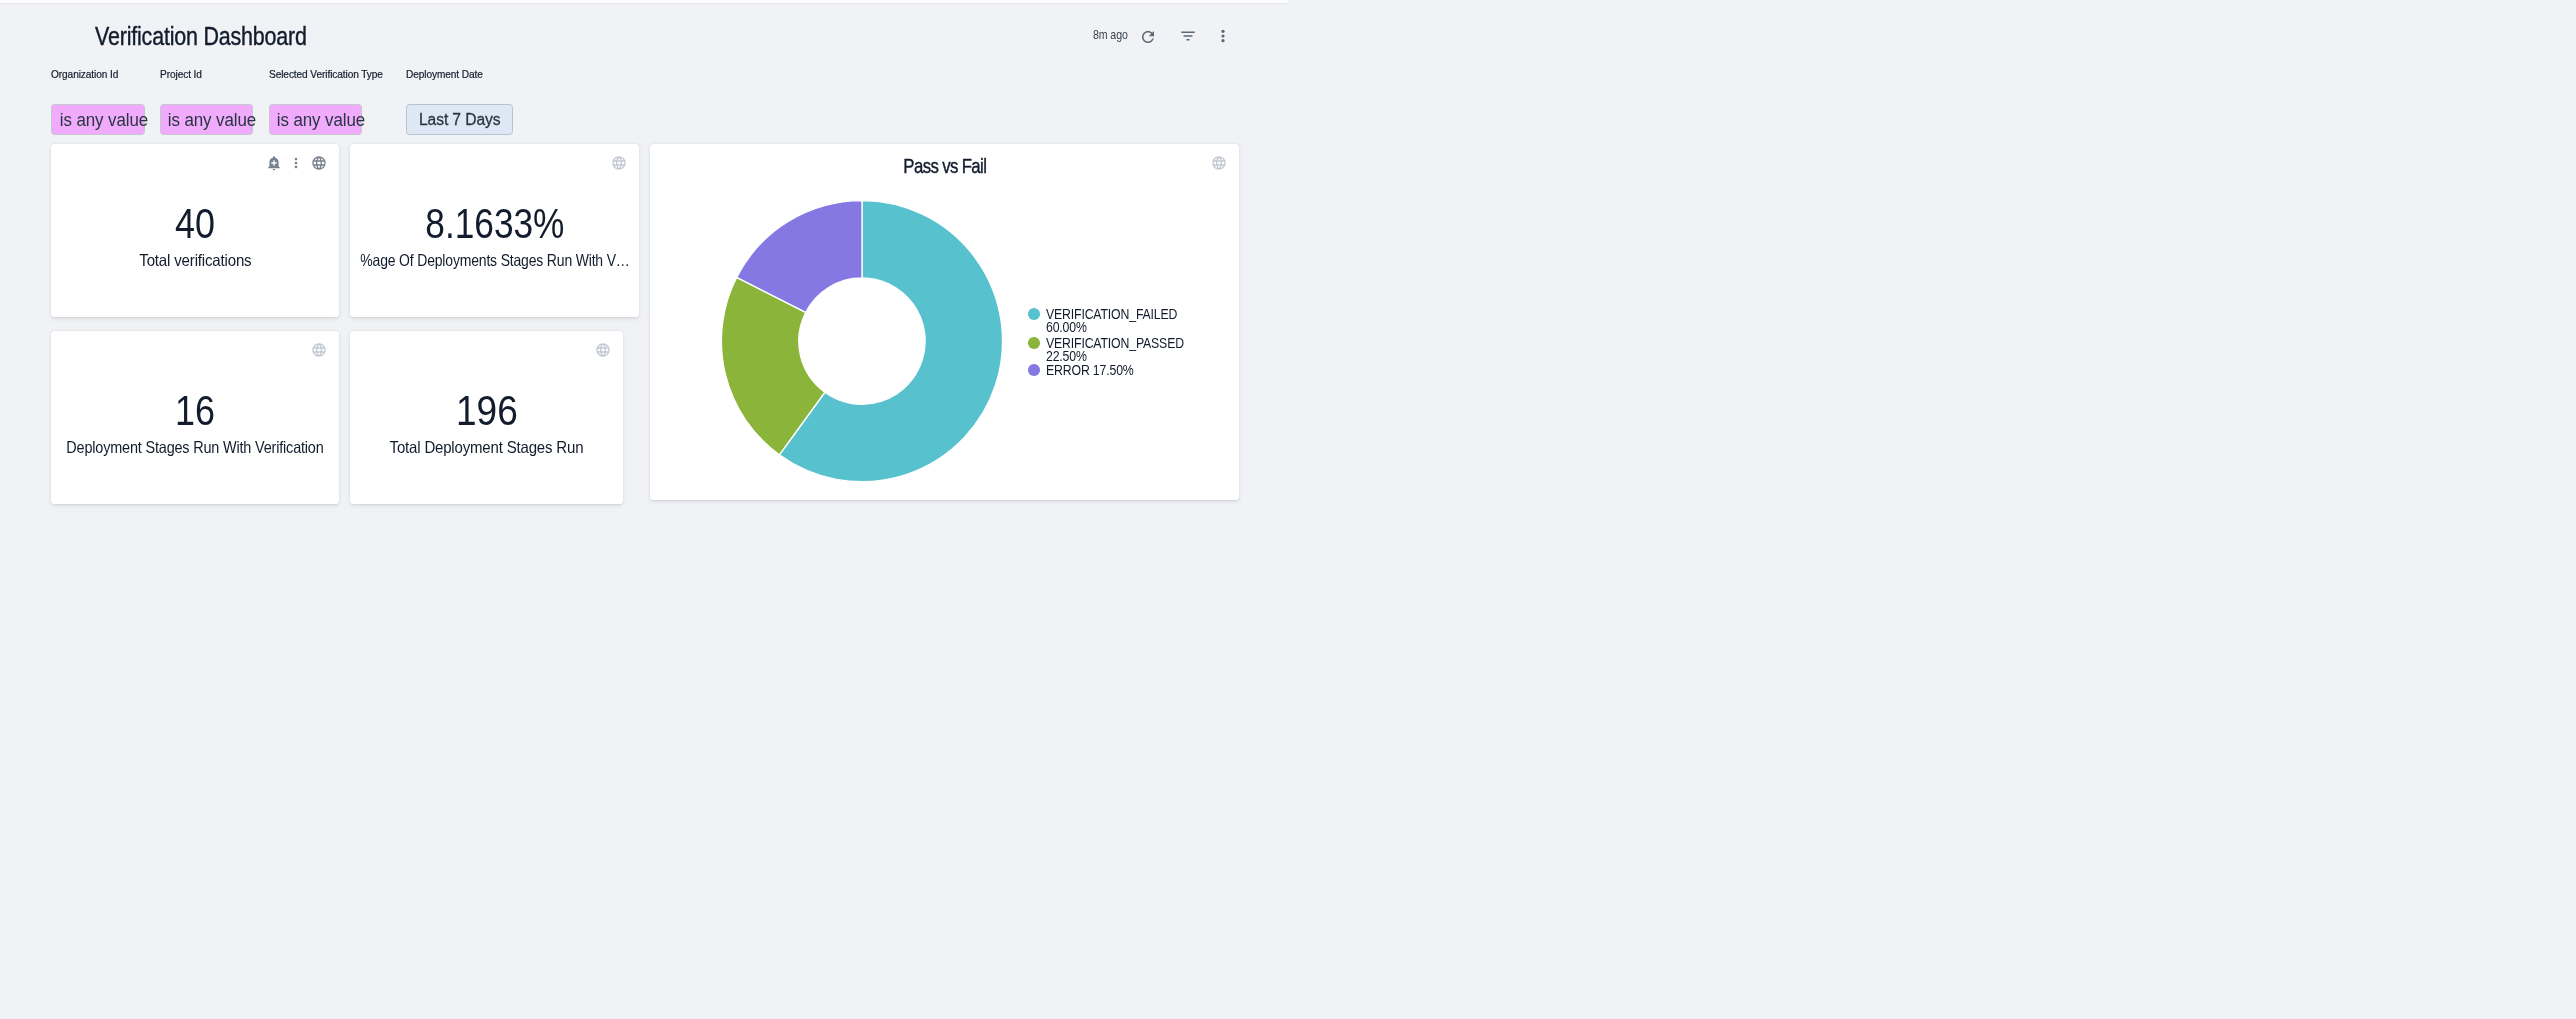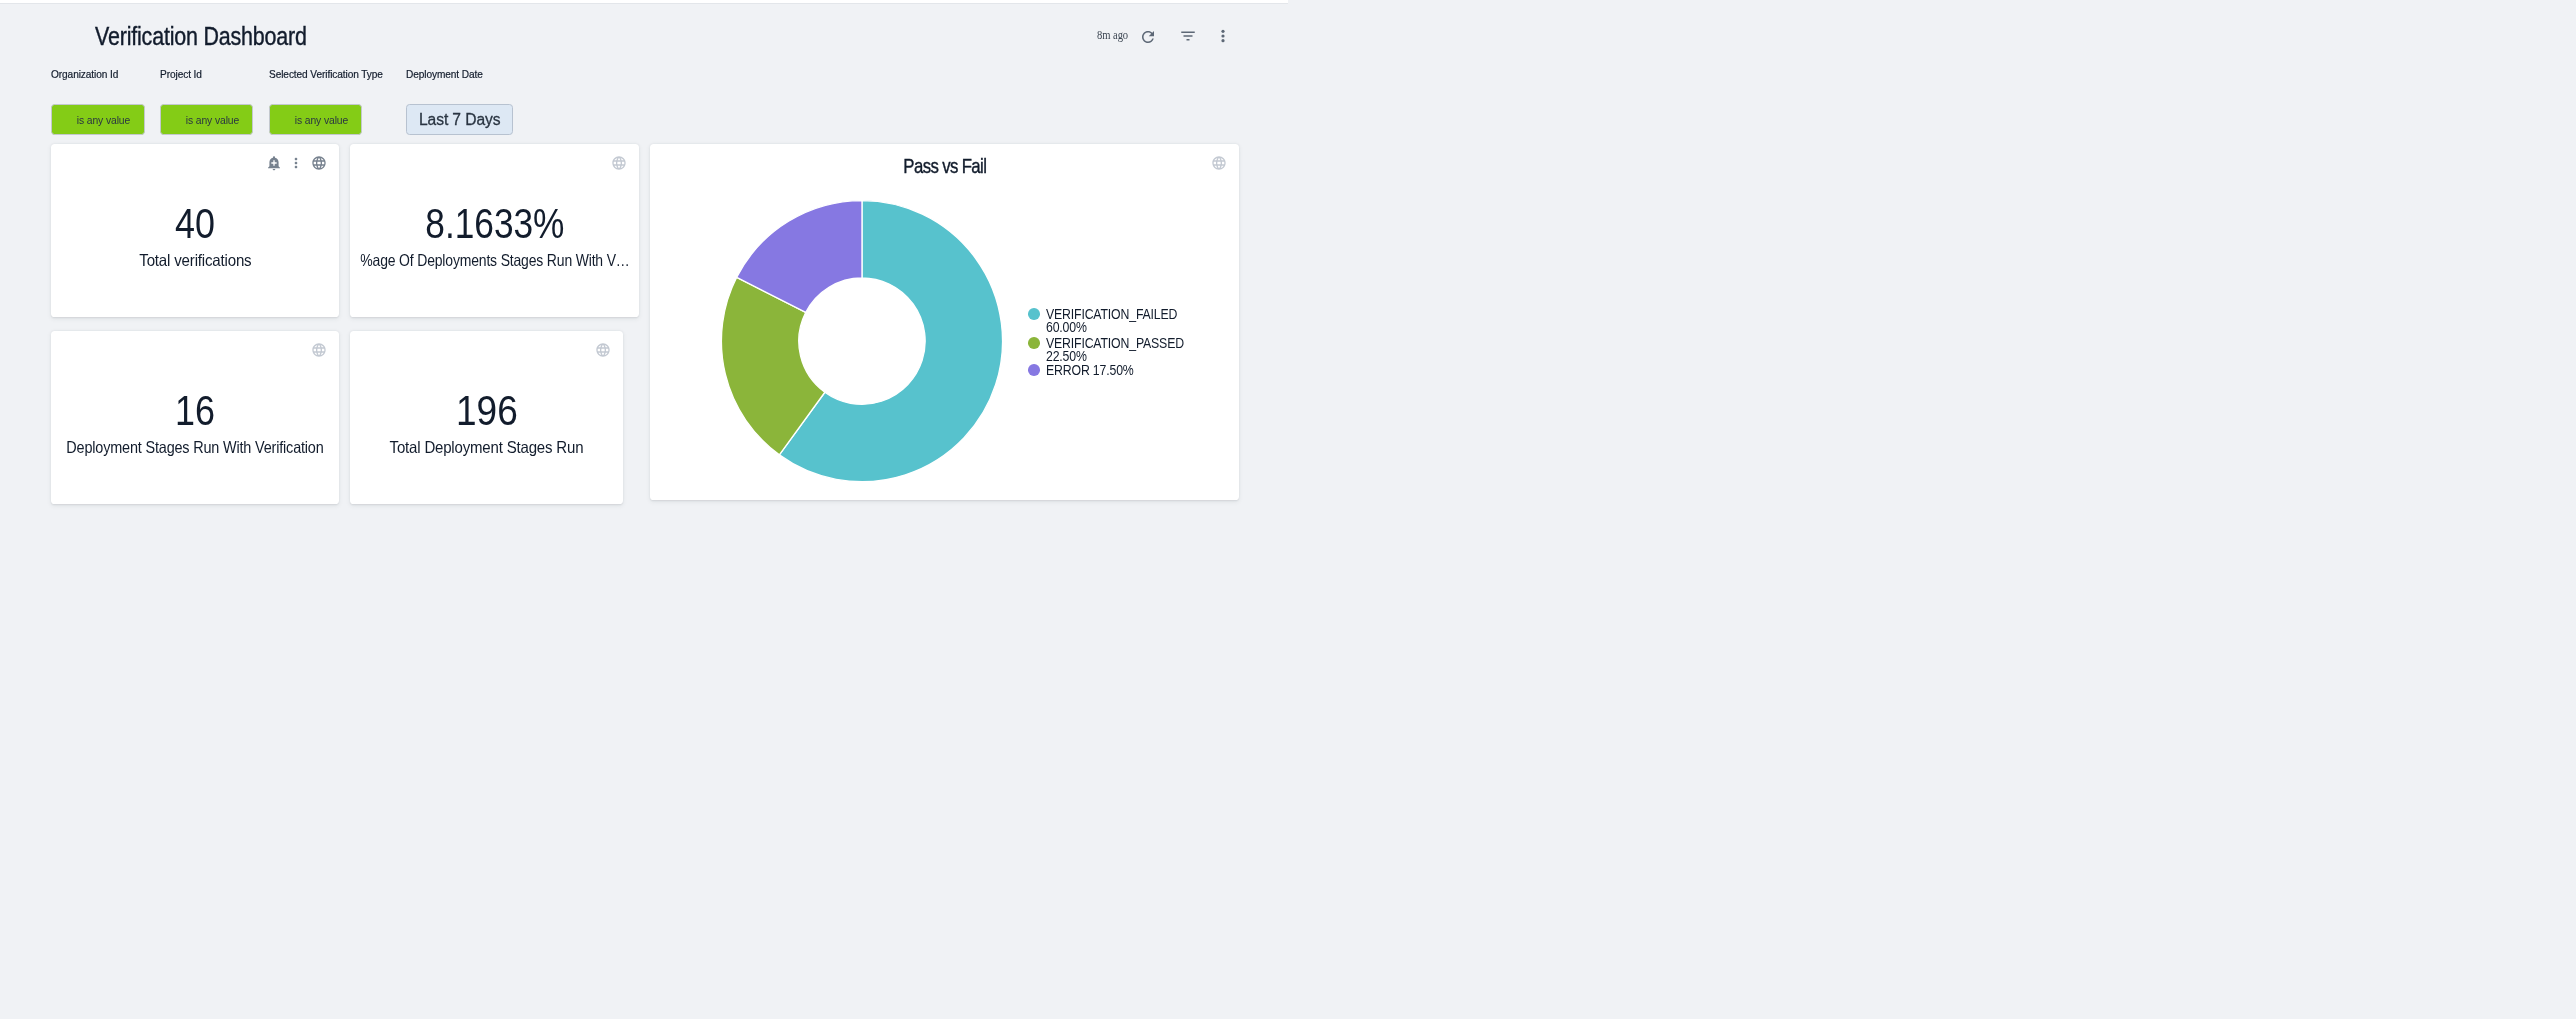--- a/index.html
+++ b/index.html
@@ -6,39 +6,39 @@
   html,body { width:1288px; height:510px; overflow:hidden; }
   body { font-family:"Liberation Sans","DejaVu Sans",sans-serif; background:var(--page-bg,#f0f2f5); }
   .stage { position:relative; width:1288px; height:510px; background:var(--page-bg,#f0f2f5); }
   .topbar { position:absolute; top:0; left:0; right:0; height:3.6px; background:#ffffff; border-bottom:0.9px solid #e3e6ea; }
 
   .tx { display:inline-block; transform-origin:50% 50%; }
 
   .page-title { position:absolute; left:51px; top:21.3px; font-size:25px; line-height:30px; font-weight:500; color:var(--text-dark,#141e2c); letter-spacing:-0.2px; white-space:nowrap;margin-left:44px; }
   .page-title .tx { transform:scaleX(0.857); transform-origin:0 50%; -webkit-text-stroke:0.4px currentColor; }
 
-  .updated { position:absolute; top:26px; right:160px; font-size:13px; line-height:18px; color:#3a4450; letter-spacing:-0.1px; white-space:nowrap;font-family:Liberation Serif, serif; }
+  .updated { position:absolute; top:26px; right:160px; font-size:13px; line-height:18px; color:#3a4450; letter-spacing:-0.1px; white-space:nowrap; }
   .updated .tx { transform:scaleX(0.813); transform-origin:100% 50%; }
 
   .hicon { position:absolute; display:flex; align-items:center; justify-content:center; }
   .hicon svg { display:block; }
   .hicon-refresh { left:1139px; top:27.6px; width:18px; height:18px; }
   .hicon-filter  { left:1179px; top:27px; width:18px; height:18px; }
   .hicon-more    { left:1215px; top:27.6px; width:16px; height:16px; }
 
   
   .filters { position:absolute; left:0; top:0; }
   .filter { position:absolute; }
   .filter-1 { left:51px;  top:68px; }
   .filter-2 { left:160px;   top:68px; }
   .filter-3 { left:269px;   top:68px; }
   .filter-4 { left:406px; top:68px; }
   .filter-label { font-size:11px; line-height:12.5px; color:var(--text-dark,#1d2530); margin-bottom:23px; white-space:nowrap; letter-spacing:-0.1px; }
   .filter-label .tx { transform:scaleX(0.92); transform-origin:0 50%; -webkit-text-stroke:0.2px currentColor; }
-  .filter-btn { height:31px; padding:2.7px 0 0 11.6px; background:#84cc16; border:0.9px solid #c3c8ce; border-radius:3.6px; font-size:11px; color:#2a3542; display:flex; align-items:center; justify-content:center; white-space:nowrap; font-family:inherit; letter-spacing:-0.1px; }
+  .filter-btn { height:31px; padding:2.7px 0 0 11.6px; background:#f0abfc; border:0.9px solid #c3c8ce; border-radius:3.6px; font-size:18px; color:#2a3542; display:flex; align-items:center; justify-content:center; white-space:nowrap; font-family:inherit; letter-spacing:-0.1px; }
   .filter-1 .filter-btn { width:94px; }
   .filter-2 .filter-btn { width:93px; }
   .filter-3 .filter-btn { width:93px; }
   .filter-4 .filter-btn { width:107px; padding-left:1px; font-size:16px; }
   .filter-btn .tx { transform:scaleX(0.94); }
   .filter-4 .filter-btn .tx { transform:scaleX(0.976); -webkit-text-stroke:0.3px currentColor; }
   .filter.active .filter-btn { background:var(--accent-bg,#dfeaf6); border-color:var(--accent-border,#9fbcd8); }
 
   
   .card { position:absolute; background:#ffffff; border-radius:3.6px; box-shadow:0 0.9px 1.8px rgba(40,50,60,0.10), 0 1.8px 5.3px rgba(40,50,60,0.07); }

